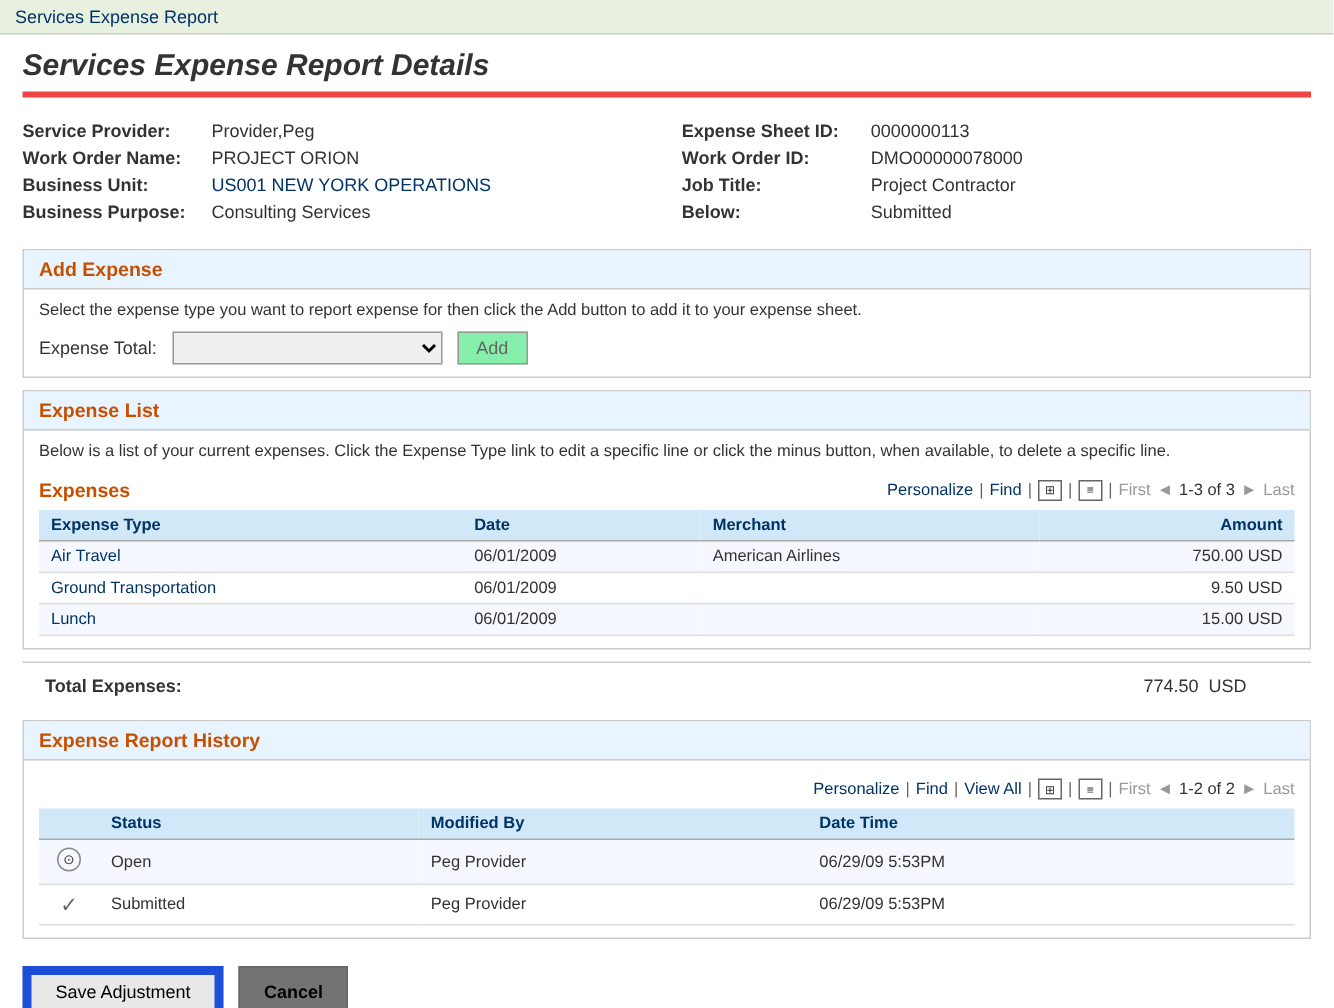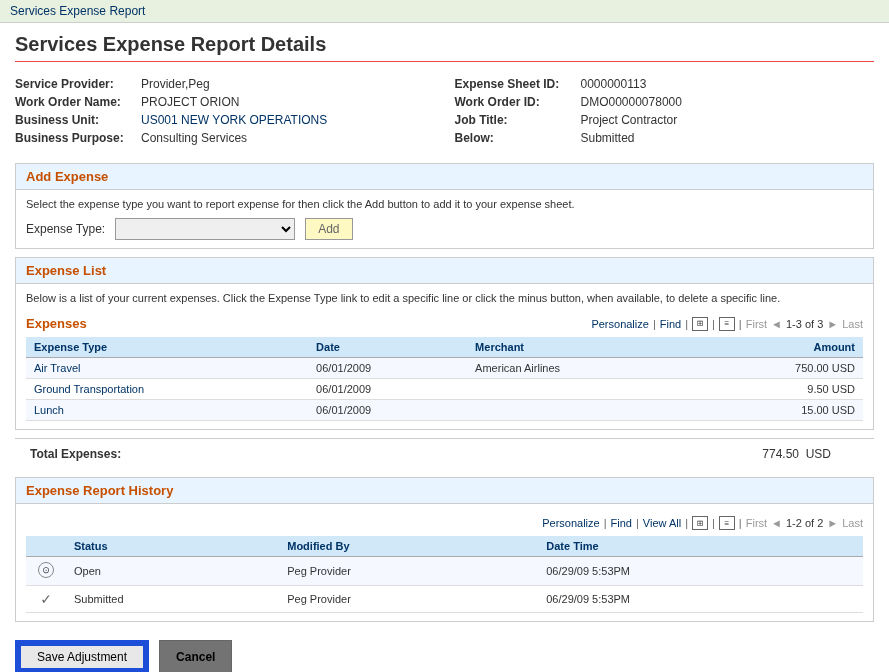--- a/index.html
+++ b/index.html
@@ -6,40 +6,40 @@
     body { font-family: Arial, sans-serif; font-size: 12px; color: #333; background: #fff; }
     
     .page-container { width: 889px; min-height: 672px; background: #fff; padding: 0; }
     
     
     .breadcrumb-bar { background: #e8f0e0; padding: 4px 10px; border-bottom: 1px solid #ccc; }
     .breadcrumb-bar a { color: #036; text-decoration: none; font-size: 12px; }
     
     
     .page-title { padding: 10px 15px 5px 15px; }
-    .page-title h1 { font-size: 20px; font-weight: bold; color: #333; border-bottom: 1px solid #ef4444; padding-bottom: 5px; }
+    .page-title h1 { font-size: 20px; font-weight: bold; color: #333; border-bottom: 4px solid #ef4444; padding-bottom: 5px; font-style: italic; }
     
     
     .info-section { padding: 8px 15px; display: grid; grid-template-columns: 1fr 1fr; gap: 4px 20px; }
     .info-row { display: flex; align-items: baseline; gap: 6px; padding: 2px 0; }
     .info-label { font-weight: bold; font-size: 12px; white-space: nowrap; min-width: 120px; }
     .info-value { font-size: 12px; color: #333; }
     .info-value.link { color: #036; }
     
     
     .panel { margin: 8px 15px; border: 1px solid #ccc; }
     .panel-header { background: #e8f4ff; padding: 5px 10px; font-weight: bold; color: #c75000; font-size: 13px; border-bottom: 1px solid #ccc; }
     .panel-body { padding: 8px 10px; }
     
     
     .add-expense-desc { font-size: 11px; color: #333; margin-bottom: 8px; }
     .expense-type-row { display: flex; align-items: center; gap: 10px; }
     .expense-type-label { font-size: 12px; }
     .expense-type-select { width: 180px; height: 22px; border: 1px solid #999; font-size: 11px; }
-    .add-btn { padding: 3px 12px; background: #fef9c3; border: 1px solid #999; font-size: 12px; cursor: pointer; color: #666; }
+    .add-btn { padding: 3px 12px; background: #86efac; border: 1px solid #999; font-size: 12px; cursor: pointer; color: #666; }
     
     
     .expense-list-desc { font-size: 11px; color: #333; margin-bottom: 8px; }
     
     
     .table-toolbar { display: flex; align-items: center; justify-content: space-between; padding: 4px 0; }
     .table-title { font-weight: bold; color: #c75000; font-size: 13px; }
     .toolbar-right { display: flex; align-items: center; gap: 4px; font-size: 11px; color: #333; }
     .toolbar-right a { color: #036; text-decoration: none; }
     .toolbar-right .sep { color: #666; }
@@ -128,21 +128,21 @@
           <span class="info-value">Submitted</span>
         </div>
       </div>
   </div>
 
   <div class="panel">
     <div class="panel-header">Add Expense</div>
     <div class="panel-body">
       <div class="add-expense-desc">Select the expense type you want to report expense for then click the Add button to add it to your expense sheet.</div>
       <div class="expense-type-row">
-        <span class="expense-type-label">Expense Type:</span>
+        <span class="expense-type-label">Expense Total:</span>
         <select class="expense-type-select">
           <option value=""></option>
         </select>
         <button class="add-btn">Add</button>
       </div>
     </div>
   </div>
 
   <div class="panel">
     <div class="panel-header">Expense List</div>

